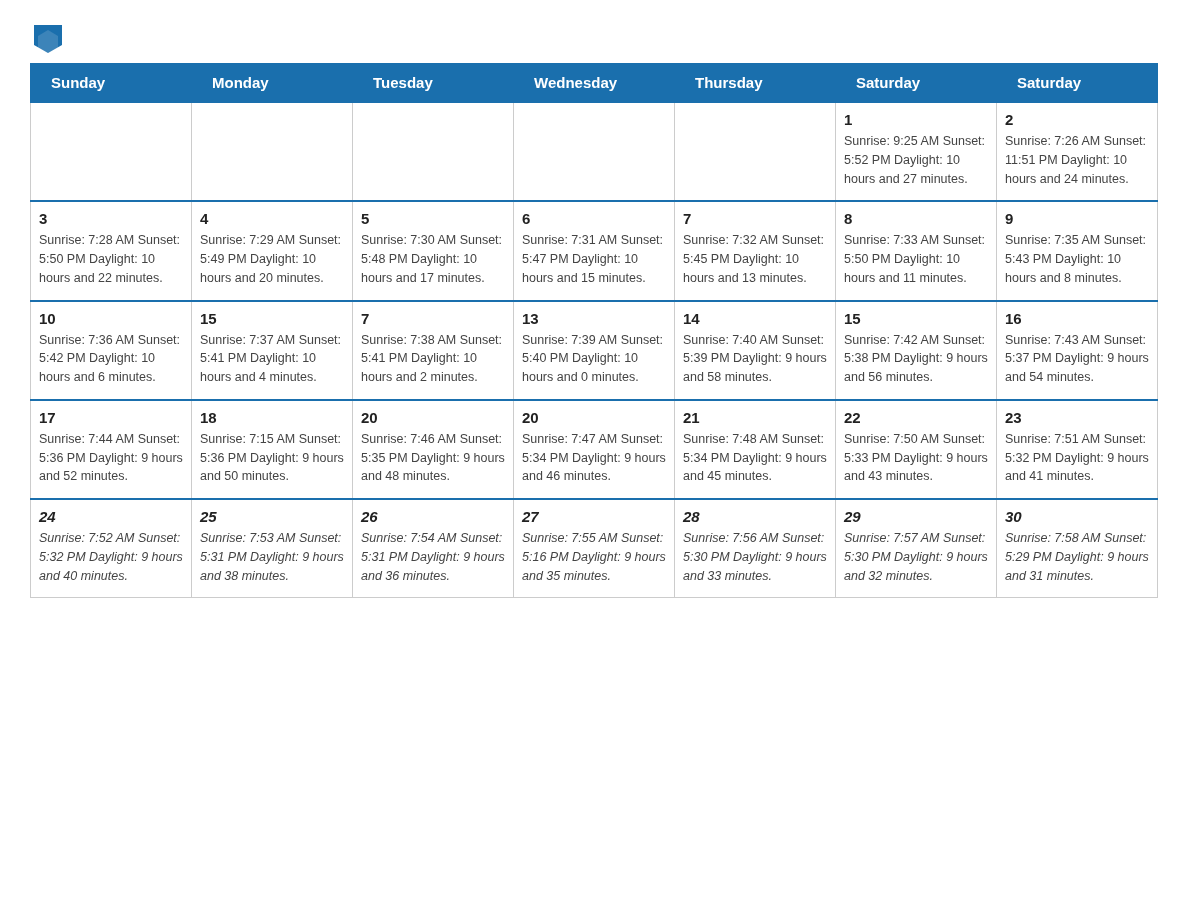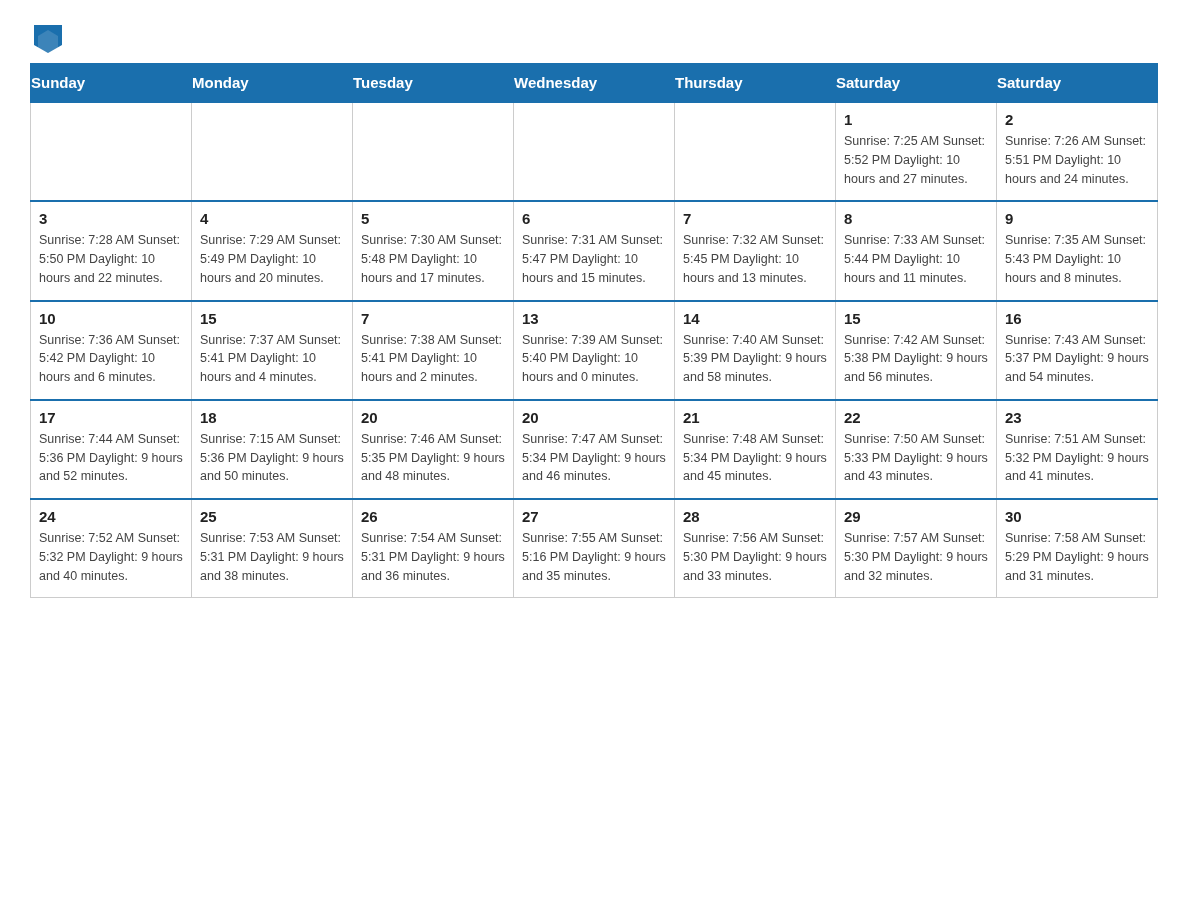--- a/index.html
+++ b/index.html
@@ -65,21 +65,21 @@
       width: 100%;
       border-collapse: collapse;
       border: 1.5px solid #1a6fad;
       margin-top: 10px;
     }
     .calendar th {
       background-color: #1a6fad;
       color: #fff;
       font-size: 15px;
       font-weight: bold;
-      padding: 10px 0;
+      padding: 10px 20px;
       text-align: left;
       border: 1px solid #1a6fad;
     }
     .calendar td {
       vertical-align: top;
       padding: 8px 8px 12px 8px;
       border: 1px solid #ccc;
       width: calc(100% / 7);
       font-size: 12.5px;
       color: #333;
@@ -95,20 +95,21 @@
     .day-info {
       color: #444;
       font-size: 12.5px;
       line-height: 1.5;
     }
     .calendar tr {
       border-bottom: 2px solid #1a6fad;
     }
     .calendar tbody tr:last-child {
       border-bottom: none;
+      font-style: italic;
     }
     .empty-cell {
       background: #fff;
     }
   </style>
 </head>
 <body>
 
 <div class="header-area">
   <div class="logo">
@@ -143,28 +144,28 @@
   </thead>
   <tbody id="calendar-body">
   <tr>
         <td class="empty-cell"></td>
         <td class="empty-cell"></td>
         <td class="empty-cell"></td>
         <td class="empty-cell"></td>
         <td class="empty-cell"></td>
         <td>
           <span class="day-number">1</span>
-          <div class="day-info">Sunrise: 7:25 AM
+          <div class="day-info">Sunrise: 9:25 AM
 Sunset: 5:52 PM
 Daylight: 10 hours and 27 minutes.</div>
         </td>
         <td>
           <span class="day-number">2</span>
           <div class="day-info">Sunrise: 7:26 AM
-Sunset: 5:51 PM
+Sunset: 11:51 PM
 Daylight: 10 hours and 24 minutes.</div>
         </td>
       </tr>
       <tr>
         <td>
           <span class="day-number">3</span>
           <div class="day-info">Sunrise: 7:28 AM
 Sunset: 5:50 PM
 Daylight: 10 hours and 22 minutes.</div>
         </td>
@@ -188,21 +189,21 @@
         </td>
         <td>
           <span class="day-number">7</span>
           <div class="day-info">Sunrise: 7:32 AM
 Sunset: 5:45 PM
 Daylight: 10 hours and 13 minutes.</div>
         </td>
         <td>
           <span class="day-number">8</span>
           <div class="day-info">Sunrise: 7:33 AM
-Sunset: 5:44 PM
+Sunset: 5:50 PM
 Daylight: 10 hours and 11 minutes.</div>
         </td>
         <td>
           <span class="day-number">9</span>
           <div class="day-info">Sunrise: 7:35 AM
 Sunset: 5:43 PM
 Daylight: 10 hours and 8 minutes.</div>
         </td>
       </tr>
       <tr>

